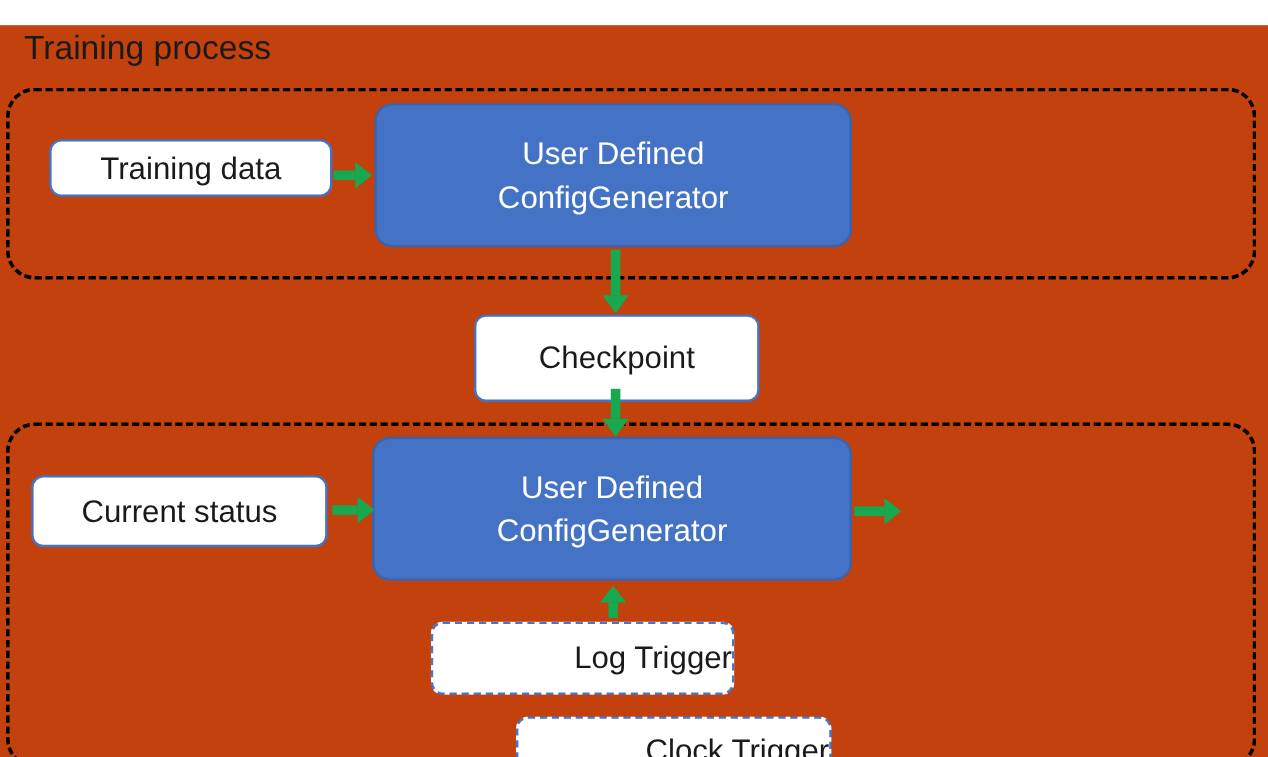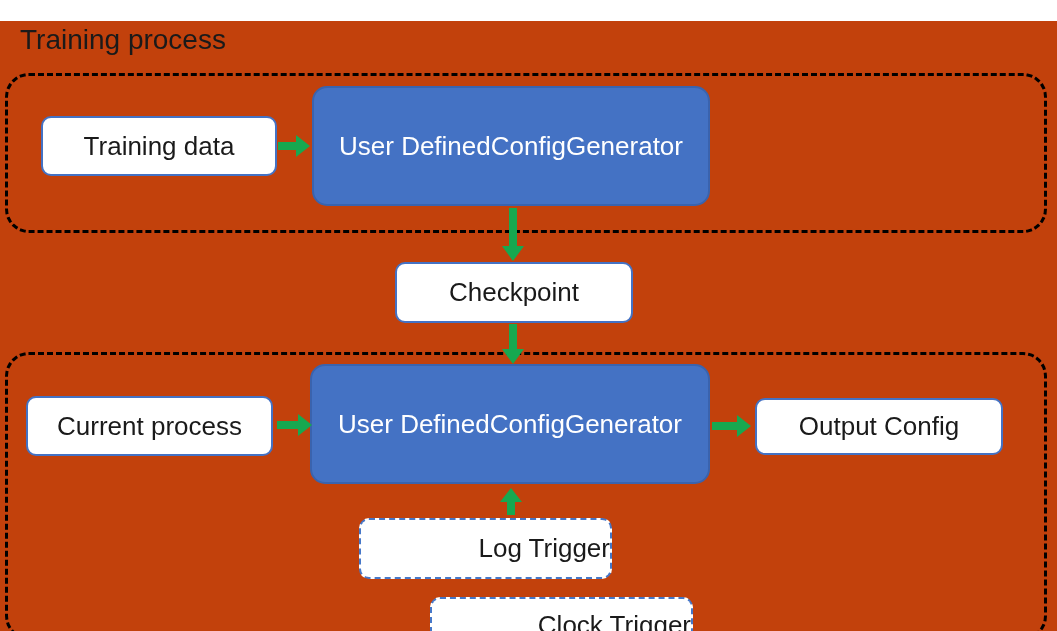--- a/index.html
+++ b/index.html
@@ -47,32 +47,32 @@
     border: 2px solid var(--accent-blue);
     border-radius: 10px;
     display: flex;
     align-items: center;
     justify-content: center;
     font-size: 26px;
     color: var(--text-dark);
     white-space: nowrap;
     z-index: 2;
   }
-  #training-data-box  { left: 41px;  top: 95px;  width: 236px; height: 60px; }
-  #checkpoint-box     { left: 395px; top: 241px; width: 238px; height: 61px; }
+  #training-data-box  { left: 41px;  top: 95px;  width: 236px; height: 48px; }
+  #checkpoint-box     { left: 395px; top: 241px; width: 238px; height: 73px; }
   #current-status-box { left: 26px;  top: 375px; width: 247px; height: 60px; }
   #output-config-box  { left: 755px; top: 377px; width: 248px; height: 57px; }
 
   .blue-box {
     position: absolute;
     background: var(--accent-blue);
     border: 2px solid var(--accent-blue-dark);
     border-radius: 15px;
     display: flex;
-    flex-direction: row;
+    flex-direction: column;
     align-items: center;
     justify-content: center;
     color: var(--box-text-light);
     font-size: 26px;
     line-height: 36px;
     text-align: center;
     z-index: 2;
   }
   #training-generator-box  { left: 312px; top: 65px;  width: 398px; height: 120px; }
   #inference-generator-box { left: 310px; top: 343px; width: 400px; height: 120px; }
@@ -175,35 +175,32 @@
   <div class="white-box" id="checkpoint-box">
     <span>Checkpoint</span>
   </div>
 
   <div class="arrow-down" id="arrow-checkpoint-to-generator"></div>
 
 
   <div class="dashed-container" id="inference-container"></div>
 
   <div class="white-box" id="current-status-box">
-    <span>Current process</span>
+    <span>Current status</span>
   </div>
 
   <div class="arrow-right" id="arrow-currentstatus-to-generator"></div>
 
   <div class="blue-box" id="inference-generator-box">
     <span>User Defined</span>
     <span>ConfigGenerator</span>
   </div>
 
   <div class="arrow-right" id="arrow-generator-to-output"></div>
 
-  <div class="white-box" id="output-config-box">
-    <span>Output Config</span>
-  </div>
 
   <div class="arrow-up" id="arrow-triggers-to-generator"></div>
 
   <div class="trigger-box" id="log-trigger-box">
     <span>Log Trigger</span>
   </div>
 
   <div class="trigger-box" id="clock-trigger-box">
     <span>Clock Trigger</span>
   </div>

